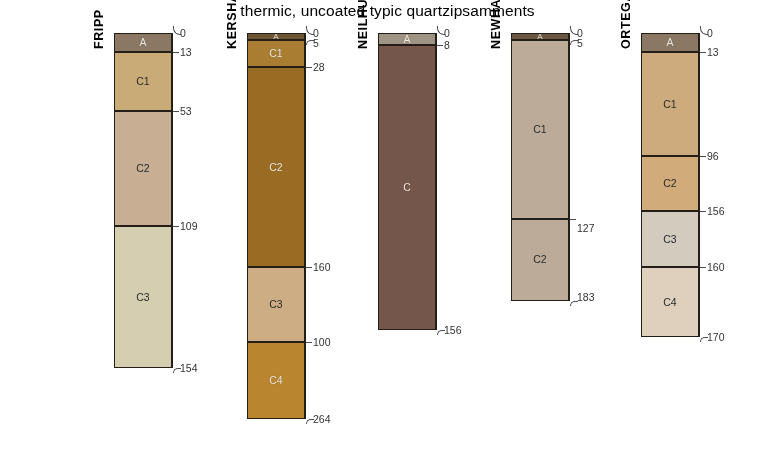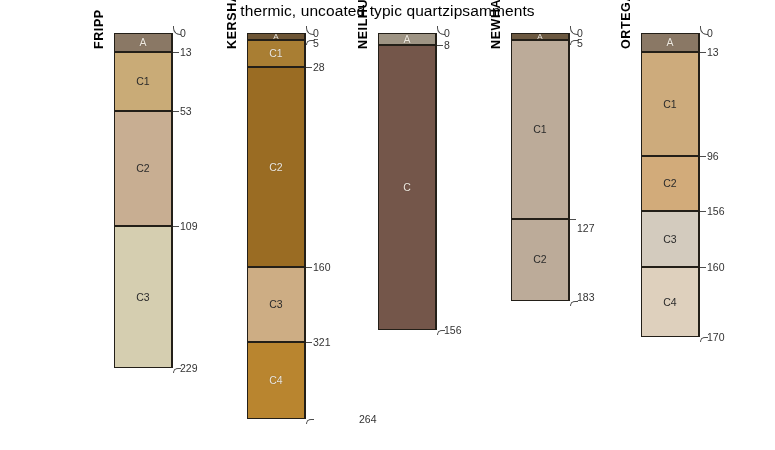--- a/index.html
+++ b/index.html
@@ -119,21 +119,21 @@
       <div class="axis" style="left: 172px; top: 33px; height: 335.004px;"></div>
       <div class="tick-curve" style="left: 173px; top: 26px;"></div>
       <div class="tick-label" style="left: 180px; top: 28px;">0</div>
       <div class="tick" style="left: 173px; top: 52.0177px;"></div>
       <div class="tick-label" style="left: 180px; top: 47.0177px;">13</div>
       <div class="tick" style="left: 173px; top: 110.534px;"></div>
       <div class="tick-label" style="left: 180px; top: 105.534px;">53</div>
       <div class="tick" style="left: 173px; top: 226.103px;"></div>
       <div class="tick-label" style="left: 180px; top: 221.103px;">109</div>
       <div class="tick-curve up" style="left: 173px; top: 368.004px; height: 4px;"></div>
-      <div class="tick-label" style="left: 180px; top: 363.004px;">229</div>
+      <div class="tick-label" style="left: 180px; top: 363.004px;">154</div>
     </div>
     <div class="profile" style="left: 0px;">
       <div class="series-label" style="left: 239px; top: 35px;">KERSHAW</div>
       <div class="horizon" style="left: 247px; top: 33px; width: 58px; height: 7.3145px; background: rgb(109, 85, 53);">
         <span class="horizon-label" style="font-size: 8px;">A</span>
       </div>
       <div class="horizon" style="left: 247px; top: 40.3145px; width: 58px; height: 26.3322px; background: rgb(169, 126, 51);">
         <span class="horizon-label">C1</span>
       </div>
       <div class="horizon" style="left: 247px; top: 66.6467px; width: 58px; height: 200.417px; background: rgb(154, 108, 35);">
@@ -148,23 +148,23 @@
       <div class="axis" style="left: 305px; top: 33px; height: 386.206px;"></div>
       <div class="tick-curve" style="left: 306px; top: 26px;"></div>
       <div class="tick-label" style="left: 313px; top: 28px;">0</div>
       <div class="tick-curve up" style="left: 306px; top: 40.3145px; height: 4px;"></div>
       <div class="tick-label" style="left: 313px; top: 38px;">5</div>
       <div class="tick" style="left: 306px; top: 66.6467px;"></div>
       <div class="tick-label" style="left: 313px; top: 61.6467px;">28</div>
       <div class="tick" style="left: 306px; top: 267.064px;"></div>
       <div class="tick-label" style="left: 313px; top: 262.064px;">160</div>
       <div class="tick" style="left: 306px; top: 341.672px;"></div>
-      <div class="tick-label" style="left: 313px; top: 336.672px;">321</div>
+      <div class="tick-label" style="left: 313px; top: 336.672px;">100</div>
       <div class="tick-curve up" style="left: 306px; top: 419.206px; height: 4px;"></div>
-      <div class="tick-label" style="left: 313px; top: 414.206px; margin-left: 46px;">264</div>
+      <div class="tick-label" style="left: 313px; top: 414.206px;">264</div>
     </div>
     <div class="profile" style="left: 0px;">
       <div class="series-label" style="left: 370px; top: 35px;">NEILHURST</div>
       <div class="horizon" style="left: 378px; top: 33px; width: 58px; height: 11.7032px; background: rgb(158, 148, 132);">
         <span class="horizon-label">A</span>
       </div>
       <div class="horizon" style="left: 378px; top: 44.7032px; width: 58px; height: 285.265px; background: rgb(116, 86, 74);">
         <span class="horizon-label">C</span>
       </div>
       <div class="axis" style="left: 436px; top: 33px; height: 296.969px;"></div>

